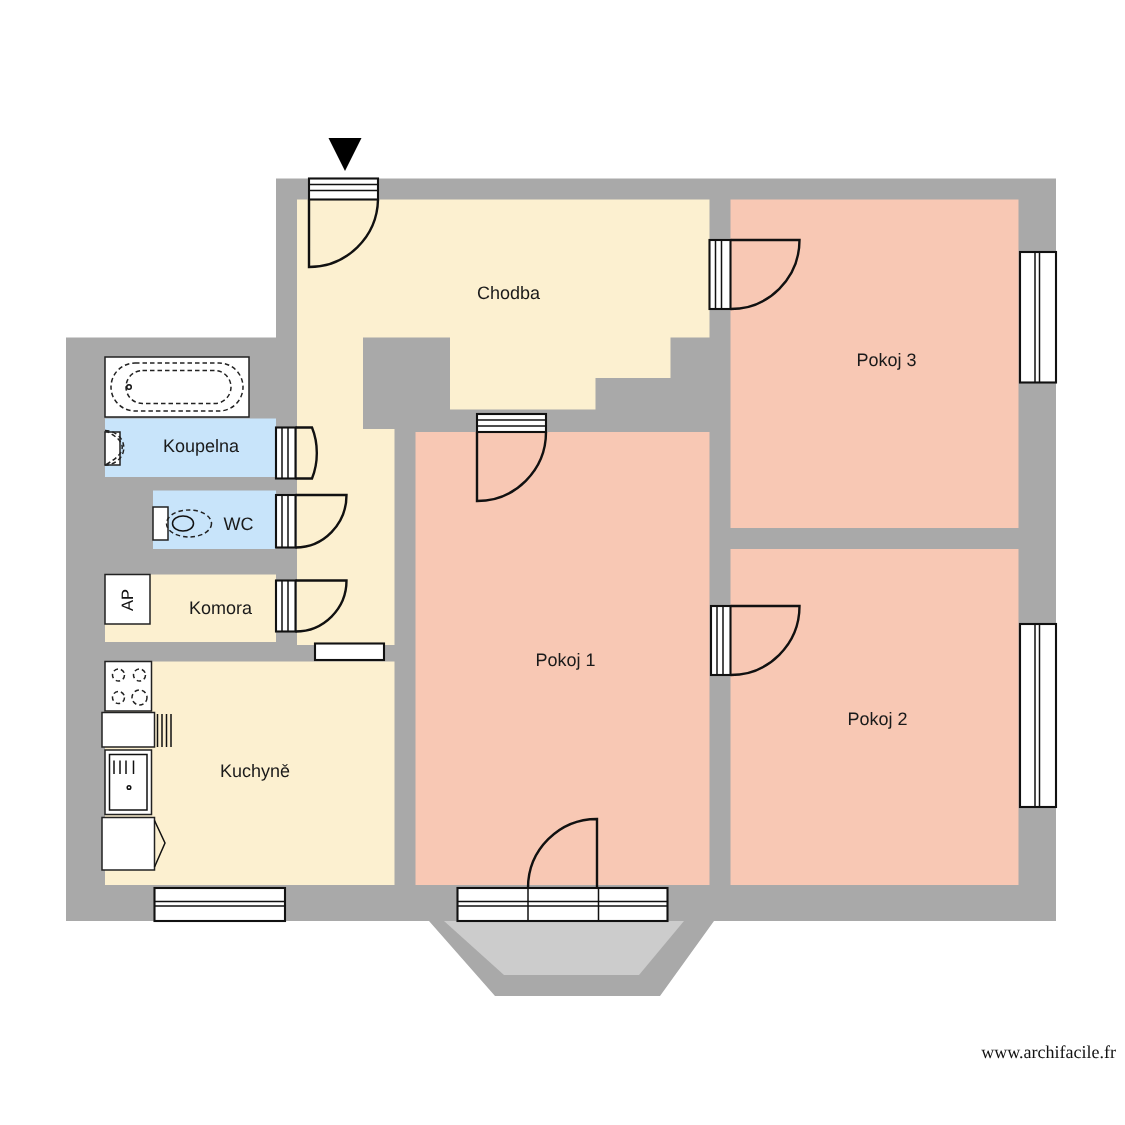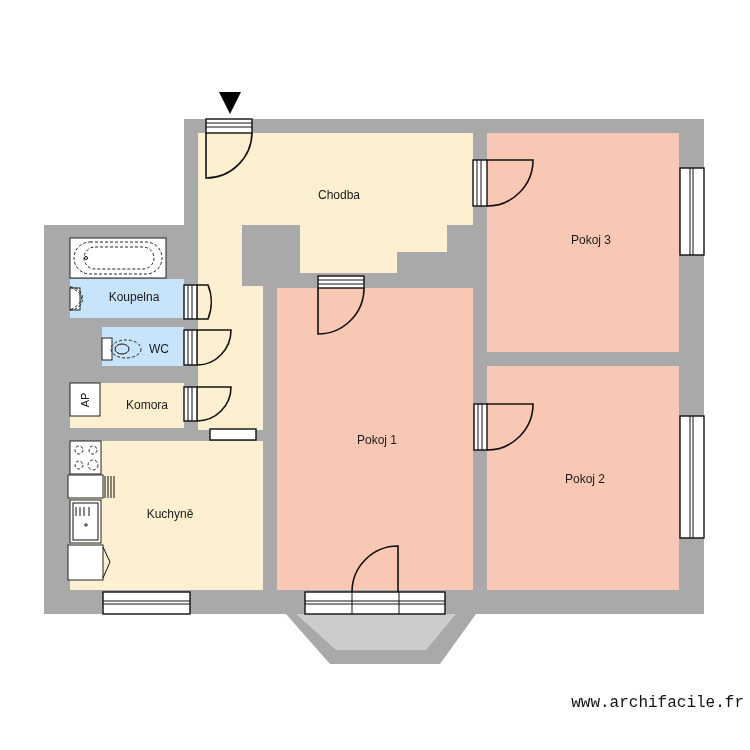--- a/index.html
+++ b/index.html
@@ -6,21 +6,21 @@
     body { width: 750px; height: 750px; position: relative; overflow: hidden; font-family: "Liberation Sans", sans-serif; }
     #plan { position: absolute; left: 0; top: 0; width: 750px; height: 750px; }
     .wall { fill: #a9a9a9; }
     .balcony-floor { fill: #cccccc; }
     .room-label { font-family: "Liberation Sans", sans-serif; font-size: 12px; fill: #1a1a1a; text-anchor: middle; dominant-baseline: middle; }
     .door-leaf { fill: none; stroke: #111; stroke-width: 1.6; }
     .frame { fill: #ffffff; stroke: #111; stroke-width: 1.4; }
     .thin { fill: none; stroke: #111; stroke-width: 1; }
     .fixture { fill: #ffffff; stroke: #222; stroke-width: 1; }
     .dash { fill: none; stroke: #222; stroke-width: 1; stroke-dasharray: 3 2; }
-    .footer { position: absolute; right: 6px; top: 694px; font-size: 16px; color: #111; font-family: Liberation Mono, monospace; }
+    .footer { position: absolute; right: 6px; top: 694px; font-size: 12px; color: #111; font-family: Liberation Serif, serif; }
   </style>
 </head>
 <body>
 
 <svg id="plan" viewBox="0 0 750 750" xmlns="http://www.w3.org/2000/svg">
 
   <g>
     <rect class="wall" x="184" y="119" width="520" height="495"></rect>
     <rect class="wall" x="44" y="225" width="150" height="389"></rect>
 

